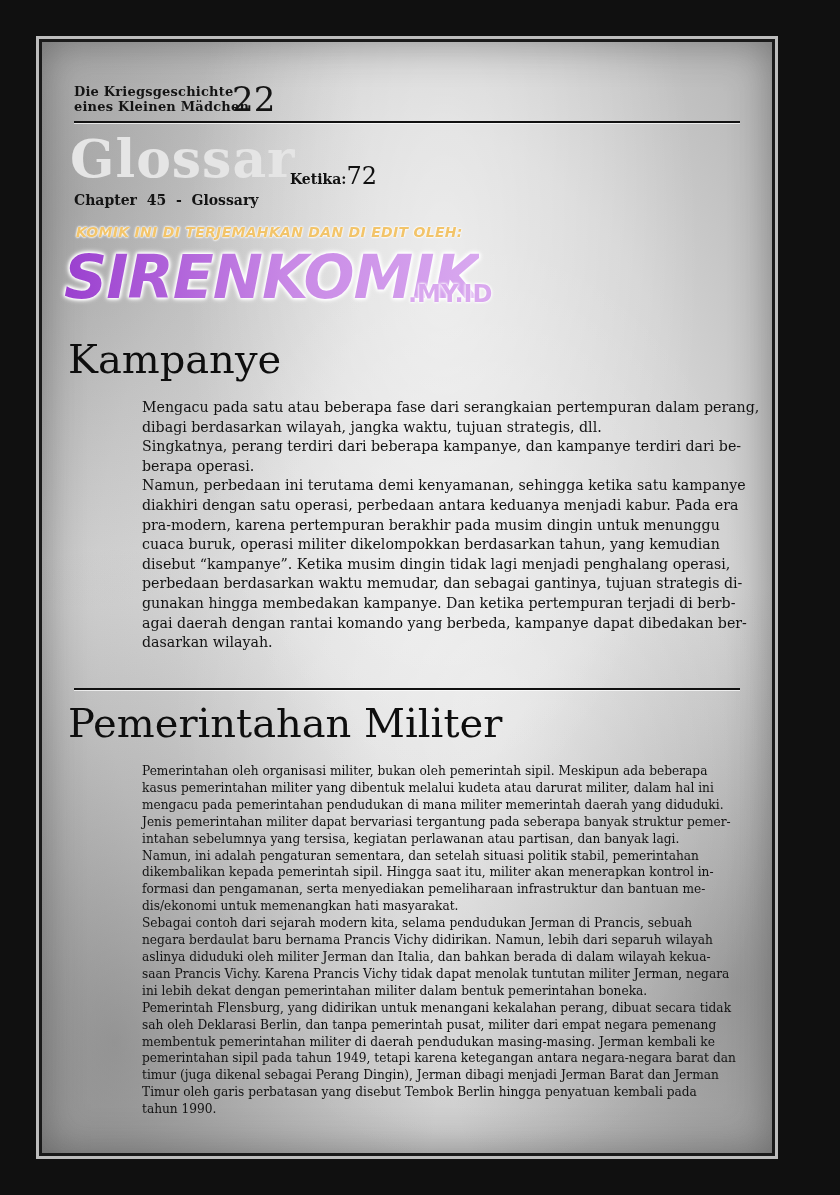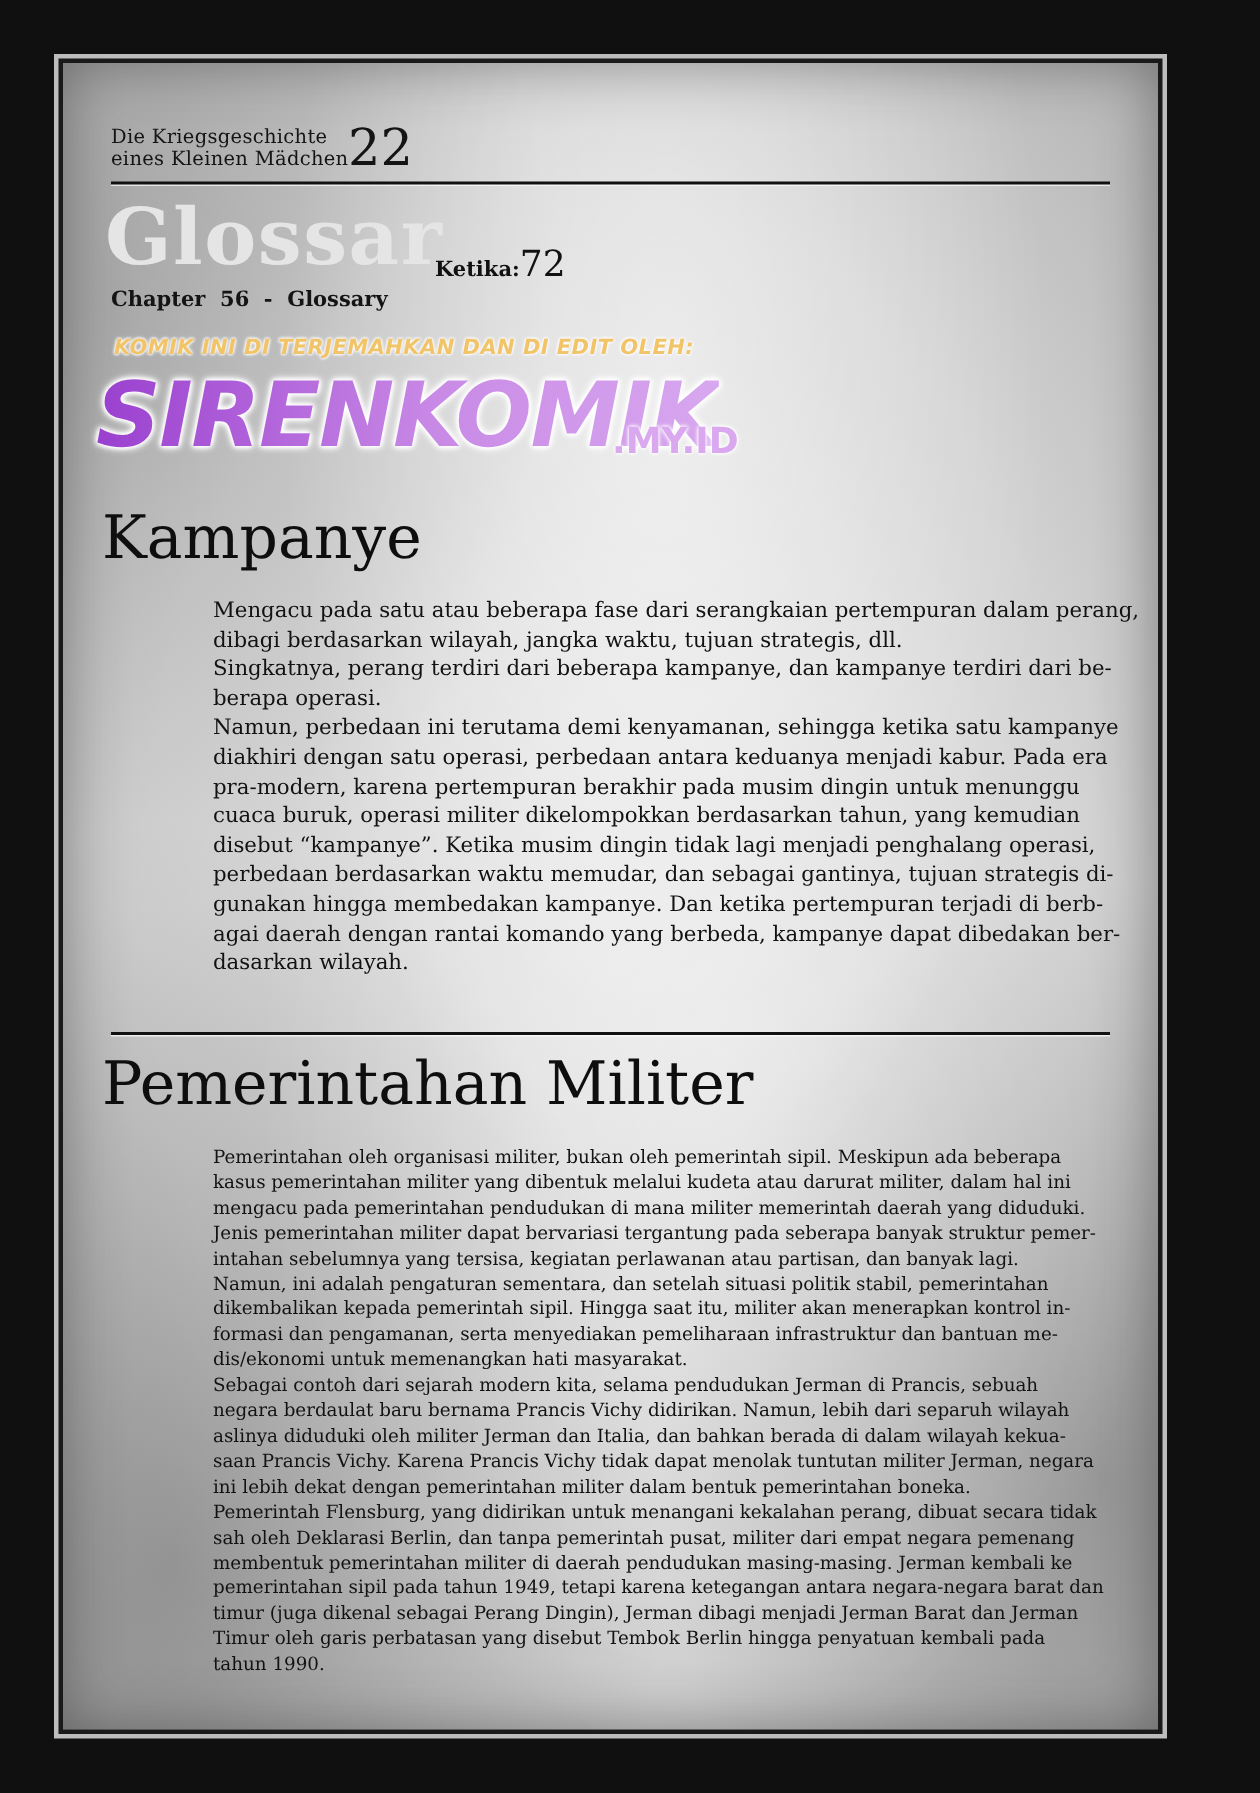--- a/index.html
+++ b/index.html
@@ -38,21 +38,21 @@
       radial-gradient(ellipse at 5% 15%, rgba(90,90,90,0.25) 0%, rgba(90,90,90,0) 30%),
       radial-gradient(ellipse at 50% 50%, #e2e2e2 0%, #d2d2d2 60%, #b4b4b4 100%);
     box-shadow: inset 0 0 40px rgba(40,40,40,0.45);
   }
 
   
   .hdr-series {
     position: absolute;
     left: 74px; top: 84px;
     font-family: "DejaVu Serif", serif;
-    font-weight: normal;
+    font-weight: bold;
     font-size: 13px;
     line-height: 15px;
     color: #141414;
     letter-spacing: 0.2px;
   }
   .hdr-volume {
     position: absolute;
     left: 232px; top: 82px;
     font-family: "DejaVu Serif", serif;
     font-size: 34px;
@@ -182,21 +182,21 @@
   <span style="display:block">Die Kriegsgeschichte</span>
   <span style="display:block">eines Kleinen Mädchen</span>
 </div>
 <div class="hdr-volume">22</div>
 <div class="hdr-rule"></div>
 
 <div class="title-glossar">Glossar</div>
 <div class="title-kapitel">
   <span class="k-label">Ketika:</span><span class="k-num">72</span>
 </div>
-<div class="subtitle">Chapter  56  -  Glossary</div>
+<div class="subtitle">Chapter  45  -  Glossary</div>
 
 <div class="wm-credit">KOMIK INI DI TERJEMAHKAN DAN DI EDIT OLEH:</div>
 <div class="wm-brand">SIRENKOMIK</div>
 <div class="wm-domain">.MY.ID</div>
 
 <div class="sec-heading sec1-heading">Kampanye</div>
 <div class="sec-body sec1-body">
   <span class="line">Mengacu pada satu atau beberapa fase dari serangkaian pertempuran dalam perang,</span>
   <span class="line">dibagi berdasarkan wilayah, jangka waktu, tujuan strategis, dll.</span>
   <span class="line">Singkatnya, perang terdiri dari beberapa kampanye, dan kampanye terdiri dari be-</span>

